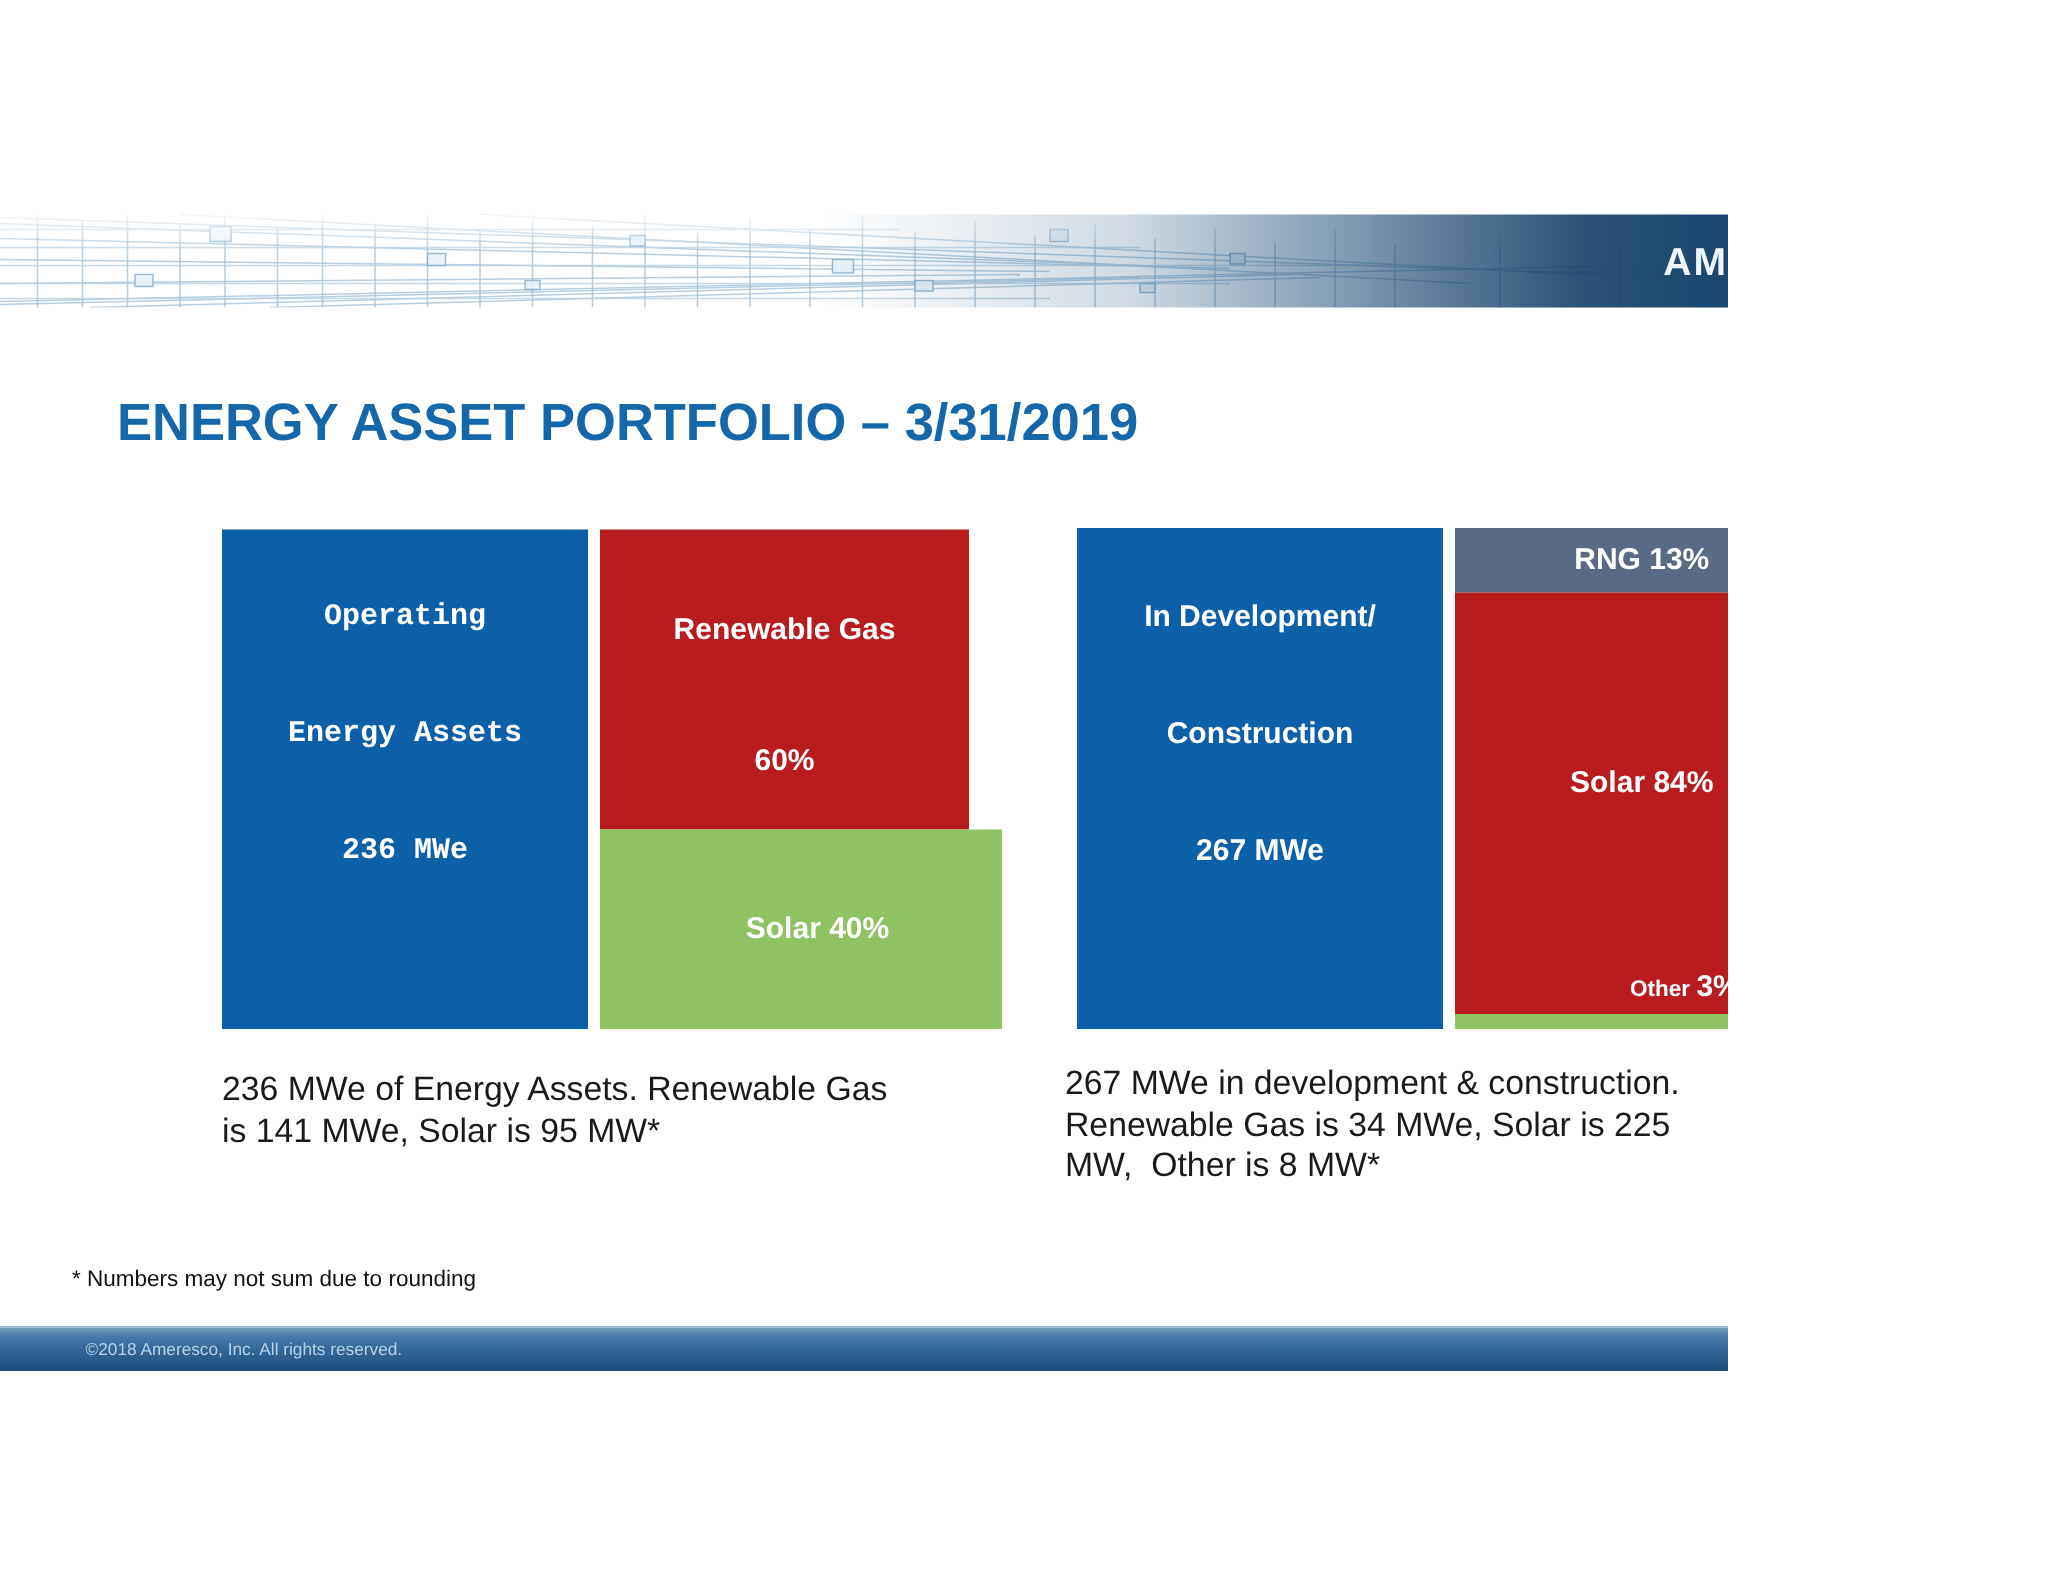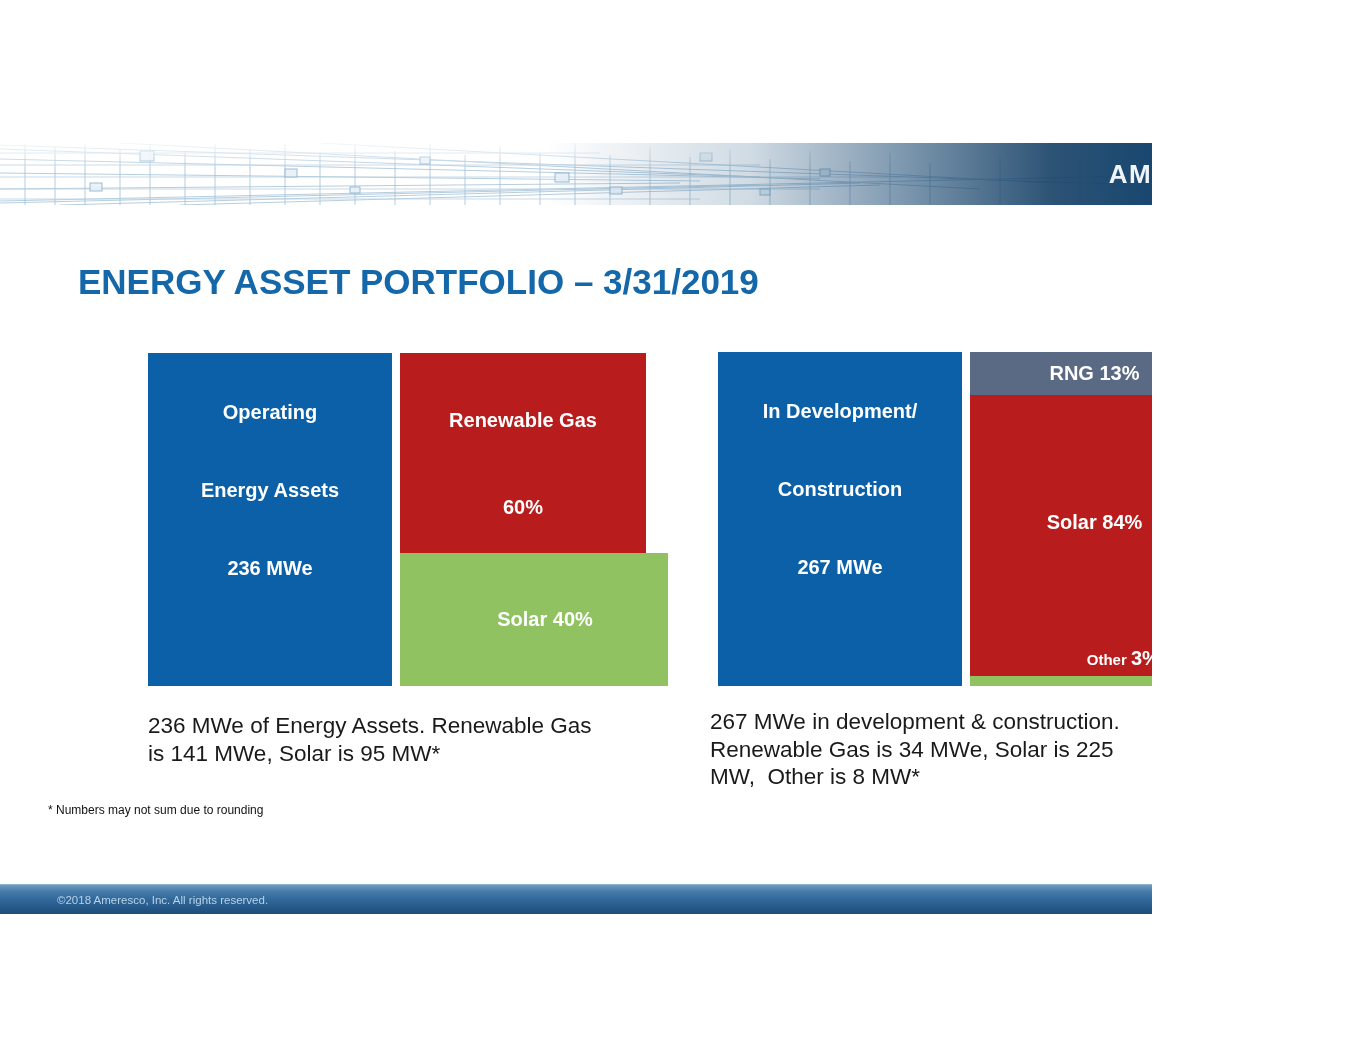--- a/index.html
+++ b/index.html
@@ -20,21 +20,21 @@
       rgba(22,64,102,0.90) 77%, #17466F 85%, #123E64 100%); }
   .logo { position:absolute; right:52px; top:0; height:62px; display:flex; align-items:center; gap:6px; }
   .logo-text { color:#EFF5FA; font-weight:bold; font-size:26px; letter-spacing:1.5px; }
 
   
   .title { position:absolute; left:78px; top:262px; margin:0;
     font-size:35px; font-weight:bold; color:#1467A9; white-space:pre; }
 
   
   .bigbox { position:absolute; background:#0B60A8; display:flex; align-items:center; justify-content:center; }
-  #box1 { left:148px; top:353px; width:244px; height:333px; }
+  #box1 { left:148px; top:353px; width:244px; height:333px;font-family:Liberation Mono, monospace; }
   #box2 { left:718px; top:352px; width:244px; height:334px; }
   .boxtext { color:#ffffff; font-weight:bold; font-size:20px; line-height:26px;
     text-align:center; padding-bottom:60px; white-space:pre; }
 
   .stack { position:absolute; display:flex; flex-direction:column;border-radius:19px; }
   #stack1 { left:400px; top:353px; width:246px; height:333px; }
   #stack2 { left:970px; top:352px; width:249px; height:334px; }
   .seg { position:relative; width:100%; display:flex; align-items:center; justify-content:center; }
   .seg-lightblue { background:#b91c1c; }
   .seg-green { background:#90C261;padding-left:22px; }
@@ -47,21 +47,21 @@
     text-align:center; color:#ffffff; font-weight:bold; white-space:pre; }
   .other-small { font-size:15px; }
   .other-big { font-size:20px; }
 
   
   .caption { position:absolute; color:#1a1a1a; font-size:22.5px; line-height:27.5px;
     text-align:left; }
   .caption div { white-space:pre; }
   #caption1 { left:148px; top:712px; width:505px; }
   #caption2 { left:710px; top:708px; width:505px; }
-  .footnote { position:absolute; left:48px; top:803px; color:#111111; font-size:12px; white-space:pre; }
+  .footnote { position:absolute; left:48px; top:844px; color:#111111; font-size:15px; white-space:pre; }
 
   
   .footer { position:absolute; left:0; top:884px; width:1365px; height:29px;
     border-top:1px solid #8DB3D2;
     background:linear-gradient(180deg, #6F9CBE 0%, #467CA9 22%, #31689A 50%, #1D4D79 100%); }
   .footer-copy { position:absolute; left:57px; top:50%; transform:translateY(-50%);
     color:#B5D2E8; font-size:11.5px; white-space:pre; }
   .footer-page { position:absolute; right:24px; top:50%; transform:translateY(-50%);
     color:#CFE6F6; font-size:13px; }
 </style>

